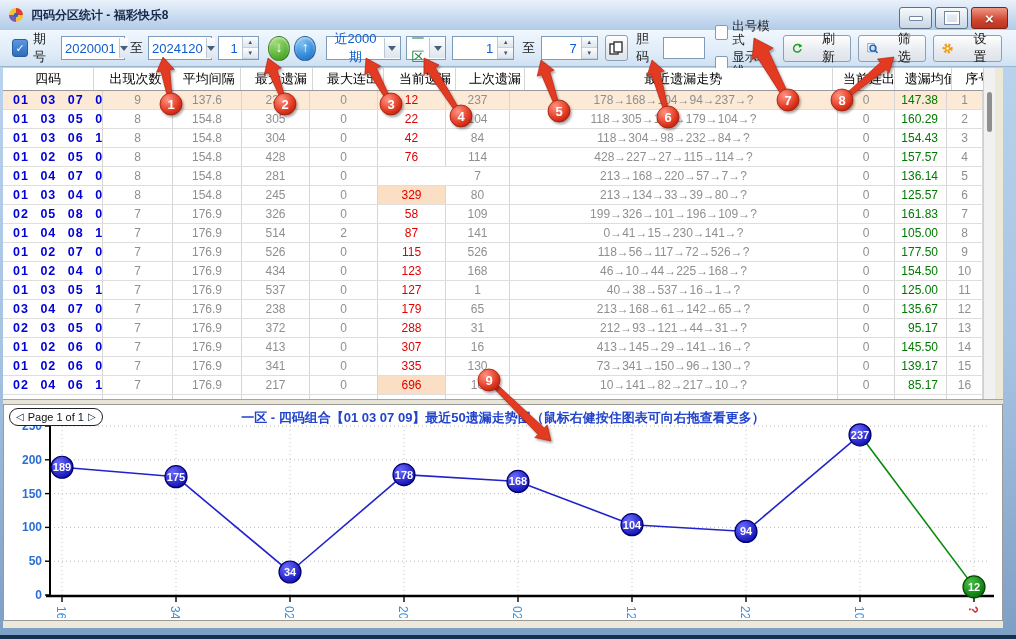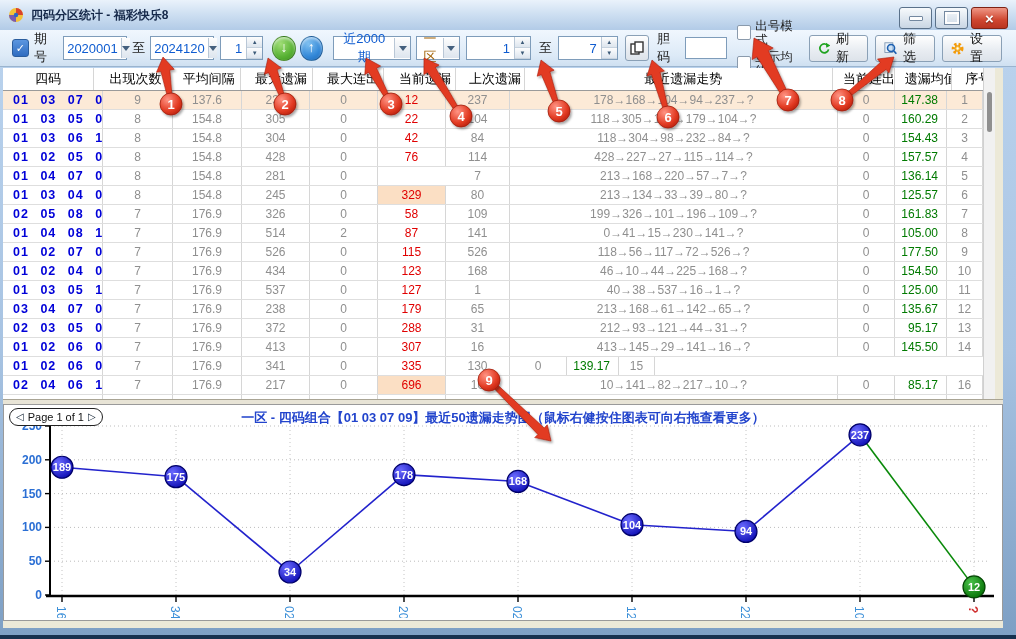--- a/index.html
+++ b/index.html
@@ -35,21 +35,21 @@
   .spin{display:inline-flex;height:22px;border:1px solid #7e9cba;background:#fff;margin-left:6px;}
   .spin .sv{color:#0f5cd0;font-size:13px;display:flex;align-items:center;justify-content:flex-end;padding-right:4px;}
   .sbtns{display:flex;flex-direction:column;width:15px;border-left:1px solid #b9c7d6;}
   .sb{flex:1;font-size:6px;line-height:6px;color:#3c5a78;background:linear-gradient(180deg,#fdfdfd,#dde5ee);
       display:flex;align-items:center;justify-content:center;border-bottom:1px solid #c6d2de;}
   .roundbtn{width:23px;height:23px;border-radius:50%;color:#fff;font-weight:bold;font-size:14px;line-height:21px;text-align:center;
       border:1px solid rgba(0,0,0,.25);box-shadow:inset 0 2px 3px rgba(255,255,255,.6);}
   #btn-next{background:radial-gradient(circle at 35% 30%,#9fdd75,#58b234 60%,#3d8f1e);margin-left:9px;}
   #btn-prev{background:radial-gradient(circle at 35% 30%,#7fc0f0,#3388d8 60%,#1c66b4);margin-left:4px;}
   .tbtn{height:25px;padding:0 8px;margin-left:7px;border:1px solid #8aa0b6;border-radius:3px;
-      background:linear-gradient(180deg,#fefefe,#e9edf2 55%,#dde3ea);display:inline-flex;align-items:center;gap:6px;font-size:13px;color:#111;}
+      background:linear-gradient(180deg,#fefefe,#e9edf2 55%,#dde3ea);display:inline-flex;align-items:center;gap:20px;font-size:13px;color:#111;}
   #copybtn{width:24px;height:24px;padding:0;justify-content:center;}
   #danma-input{width:36px;height:20px;border:1px solid #7e9cba;margin-left:4px;font-size:13px;padding:0 2px;}
   .cbcol{display:flex;flex-direction:column;gap:3px;margin-left:10px;}
   .cbrow{display:flex;align-items:center;gap:4px;font-size:12.5px;line-height:14px;}
   #tb-buttons{margin-left:auto;margin-right:14px;display:flex;}
   
   #tablewrap{position:absolute;left:3px;top:68px;width:992px;height:331px;background:#fff;
      border-bottom:1px solid #8a8a8a;overflow:hidden;font-size:12px;}
   .trow{display:flex;height:18px;line-height:18px;border-bottom:1px solid #dedede;}
   .trow.sel{background:#fcead7;}
@@ -132,21 +132,21 @@
     </span>
     <span class="roundbtn" id="btn-next"><span>↓</span></span>
     <span class="roundbtn" id="btn-prev"><span>↑</span></span>
     <span class="combo" style="width:82px;margin-left:10px">
       <span class="cv" style="flex:1">近2000期</span>
       <span class="carrow">
           <span class="tri"></span>
         </span>
     </span>
     <span class="combo" style="width:44px">
-      <span class="cv" style="flex:1;color:#a16207">一区</span>
+      <span class="cv" style="flex:1;color:#15803d">一区</span>
       <span class="carrow">
           <span class="tri"></span>
         </span>
     </span>
     <span class="spin" style="width:68px">
       <span class="sv" style="flex:1">1</span>
       <span class="sbtns">
         <span class="sb">▲</span>
         <span class="sb">▼</span>
       </span>
@@ -404,20 +404,21 @@
           <div class="tcell c-gray" style="width: 36px;">14</div>
         </div>
         <div class="trow">
           <div class="tcell c-code" style="width: 100px;">01 02 06 08</div>
           <div class="tcell c-gray" style="width: 70px;">7</div>
           <div class="tcell c-gray" style="width: 69px;">176.9</div>
           <div class="tcell c-gray" style="width: 68px;">341</div>
           <div class="tcell c-gray" style="width: 68px;">0</div>
           <div class="tcell c-red" style="width: 68px;">335</div>
           <div class="tcell c-gray" style="width: 64px;">130</div>
+          <div class="tcell c-trend" style="width: 328px;">73→341→150→96→130→?</div>
           <div class="tcell c-gray" style="width: 57px;">0</div>
           <div class="tcell c-green" style="width: 52px;">139.17</div>
           <div class="tcell c-gray" style="width: 36px;">15</div>
         </div>
         <div class="trow">
           <div class="tcell c-code" style="width: 100px;">02 04 06 10</div>
           <div class="tcell c-gray" style="width: 70px;">7</div>
           <div class="tcell c-gray" style="width: 69px;">176.9</div>
           <div class="tcell c-gray" style="width: 68px;">217</div>
           <div class="tcell c-gray" style="width: 68px;">0</div>

